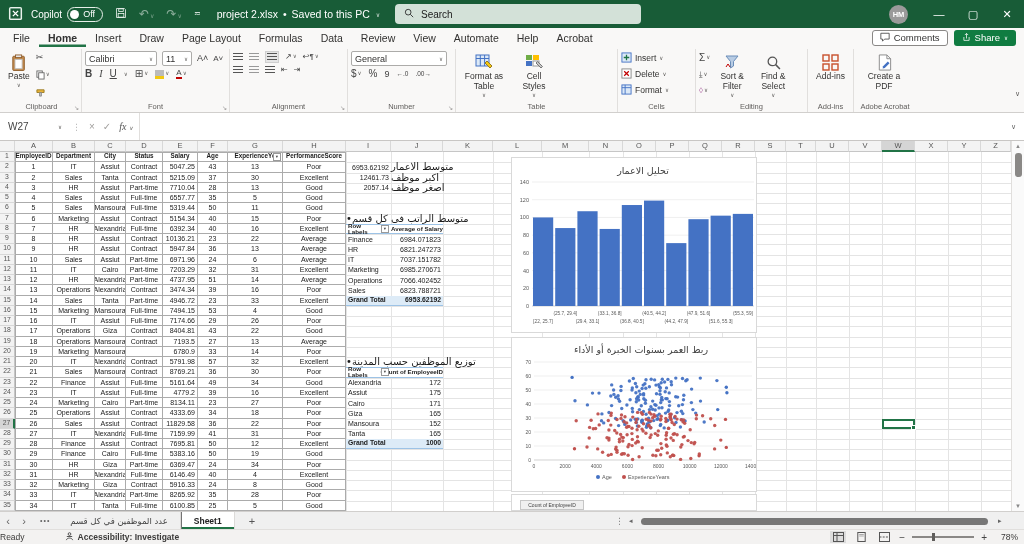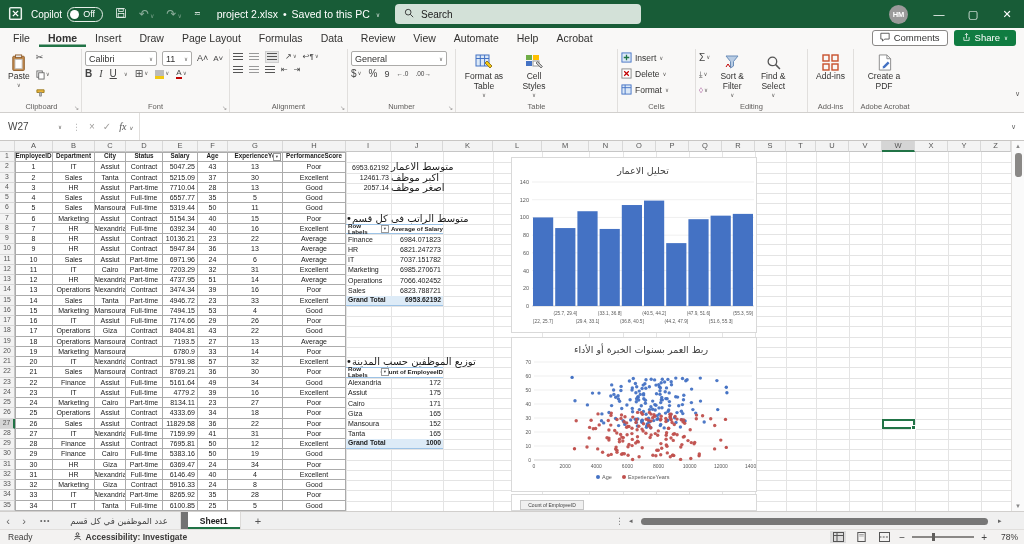--- a/index.html
+++ b/index.html
@@ -73,29 +73,29 @@
 .chartbox{position:absolute;background:#fff;border:1px solid #D9D9D9;overflow:hidden}
 .pvbtn{position:absolute;left:8px;top:5px;width:64px;height:10px;background:#F0F0F0;border:1px solid #C6C6C6;font-size:5px;color:#404040;display:flex;align-items:center;justify-content:center;white-space:nowrap}
 .vsb{position:absolute;left:1011px;top:0;width:13px;height:370px;background:#FAFAFA;border-left:1px solid #E1DFDD}
 .vsb .arr{position:absolute;left:0;width:12px;text-align:center;font-size:6px;color:#888}
 .vthumb{position:absolute;left:3px;top:12px;width:7px;height:24px;background:#8A8886;border-radius:3px}
 
 .tabstrip{position:absolute;top:511px;left:0;right:0;height:18px;background:#F0F0F0;border-top:1px solid #D1CFCD;display:flex;align-items:center;color:#444}
 .tsnav{width:16px;text-align:center;font-size:11px;color:#666}
 .tsdots{font-size:7px;letter-spacing:1px;margin:0 8px;color:#666}
 .stab{height:100%;display:flex;align-items:center;padding:0 12px;font-size(8.5px);font-size:8.5px;border-right:1px solid #DCDAD8}
-.stab.active{background:#fff;font-weight:bold;box-shadow:inset 0 -2px 0 #217346;color:#222;border-left:7px solid #737373}
+.stab.active{background:#fff;font-weight:bold;box-shadow:inset 0 -2px 0 #217346;color:#222;border-left:1px solid #737373}
 .artab{direction:rtl;font-family:"DejaVu Sans",sans-serif}
 .addtab{margin-left:14px;font-size:11px;color:#555}
 .hdots{position:absolute;left:615px;font-size:9px;color:#888}
 .hsarrow{position:absolute;top:5px;font-size:7px;color:#666}
 .hthumb{position:absolute;left:641px;top:5.5px;width:347px;height:7px;background:#777;border-radius:3.5px}
 
 .statusbar{position:absolute;top:529px;left:0;right:0;height:15px;background:#F3F2F1;border-top:1px solid #E1DFDD;display:flex;align-items:center;font-size:8.5px;color:#3b3a39}
-.sready{margin-left:8px}
+.sready{}
 .sacc{margin-left:40px;display:flex;align-items:center;gap:4px;font-weight:bold}
 .sright{position:absolute;right:6px;display:flex;align-items:center;gap:7px}
 .vicon{width:16px;height:12px;display:flex;align-items:center;justify-content:center}
 .vicon.on{background:#DCDCDC}
 .ztrack{width:62px;height:2px;background:#8A8886;position:relative}
 .zthumb{position:absolute;left:20px;top:-3px;width:3px;height:8px;background:#605E5C}
 .zsym{font-size:10px;color:#444}
 .zpct{width:24px;text-align:right}
 </style>
 </head>

